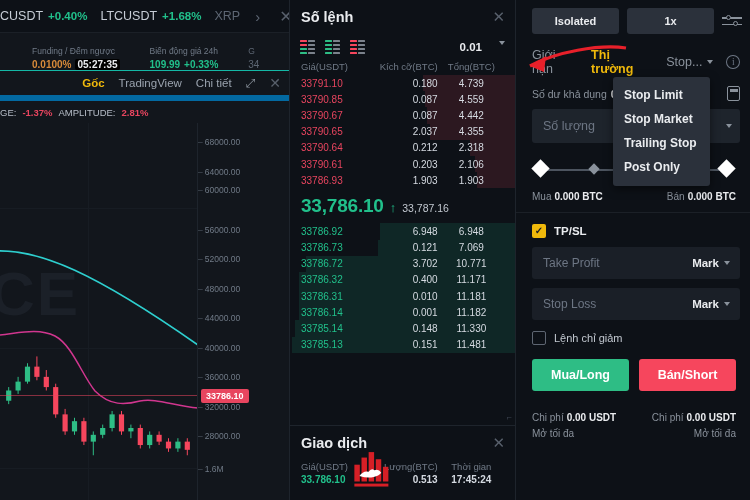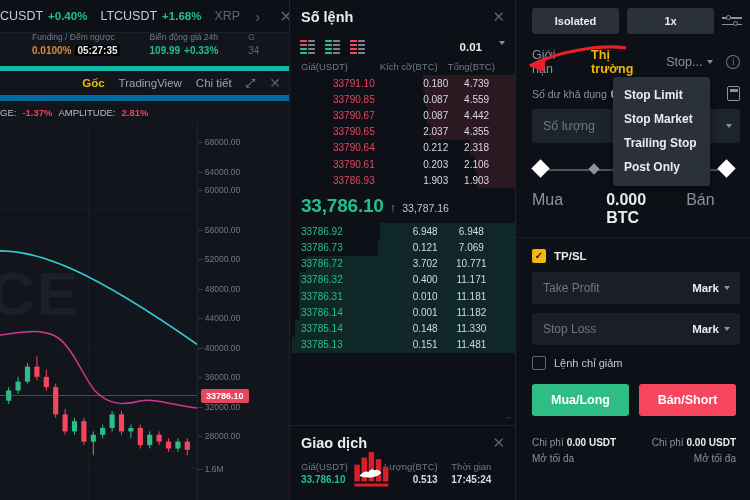--- a/index.html
+++ b/index.html
@@ -22,22 +22,22 @@
   }
   .pair-tab { display: flex; align-items: baseline; gap: 5px; font-size: 12.5px; }
   .pair-sym { color: #c7cdd6; font-size: 12.5px; }
   .pair-chg { font-size: 11.5px; font-weight: bold; }
   .up { color: #21c08b; }
   .pair-dim { color: #5d6673; }
   .tabs-arrow { color: #5d6673; font-size: 15px; margin-left: 2px; }
   .tabs-close { color: #58606c; font-size: 16px; margin-left: 6px; }
 
   .stats-bar {
-    height: 38px; display: flex; align-items: flex-start; gap: 30px;
-    padding: 0 4px 0 2px; background: #12161c; border-bottom: 5px solid #14b8a6;
+    height: 38px; display: flex; align-items: flex-end; gap: 30px;
+    padding: 0 4px 0 2px; background: #12161c; border-bottom: 1px solid #14b8a6;
     position: relative; overflow: hidden;
   }
   .stat { display: flex; flex-direction: column; gap: 3px; line-height: 1.1; }
   .stat-label { font-size: 8.5px; color: #707a87; white-space: nowrap; }
   .stat-val { font-size: 10px; white-space: nowrap; display: flex; align-items: center; gap: 4px; }
   .funding-rate { color: #d98b3a; font-weight: bold; }
   .countdown { color: #eaecef; font-weight: bold; background: #000; padding: 0 2px; border-radius: 2px; }
   .vol-green { color: #21c08b; font-weight: bold; }
   .clipped { color: #5d6673; }
   .stats-next { margin-left: auto; color: #5d6673; font-size: 15px; padding: 0 6px; }
@@ -103,21 +103,21 @@
   .c-price { width: 34%; text-align: left; }
   .c-size { width: 33%; text-align: right; }
   .c-total { width: 33%; text-align: center; }
 
   .ob-rows { position: relative; }
   .ob-row { position: relative; display: flex; padding: 0 10px 0 11px; height: 16.2px; align-items: center; font-size: 10px; }
   .ob-row .depth { position: absolute; right: 0; top: 0; bottom: 0; }
   .ask .depth { background: rgba(232,69,95,.14); }
   .bid .depth { background: rgba(33,192,139,.13); }
   .ob-row span { position: relative; z-index: 1; }
-  .ask .c-price { color: #e8455f; margin-left: 32px; }
+  .ask .c-price { color: #e8455f; }
   .bid .c-price { color: #21c08b; }
   .ob-row .c-size, .ob-row .c-total { color: #d5dae1; }
 
   .mid-price { display: flex; align-items: baseline; gap: 6px; padding: 7px 11px 6px; }
   .mp-main { font-size: 19px; font-weight: bold; color: #21c08b; letter-spacing: -.2px; }
   .mp-arrow { font-size: 13px; color: #21c08b; }
   .mp-sub { font-size: 10.5px; color: #c2c8d0; }
 
   .resize-grip { position: absolute; right: 3px; font-size: 9px; color: #3d4450; }
 
@@ -164,21 +164,21 @@
     display: flex; align-items: center; padding: 0 8px 0 11px;
   }
   .qty-ph { color: #6d7684; font-size: 12.5px; }
   .qty-unit { margin-left: auto; display: flex; align-items: center; gap: 5px; color: #8a929c; font-size: 11px; }
 
   .pct-slider { position: relative; margin: 18px 14px 0 18px; height: 18px; }
   .pct-track { position: absolute; left: 4px; right: 4px; top: 8px; height: 1.5px; background: #4c545f; }
   .pct-node { position: absolute; top: 4px; width: 8px; height: 8px; background: #8a929c; transform: rotate(45deg); }
   .pct-node.big { top: 1px; width: 13px; height: 13px; background: #fff; }
 
-  .side-row { display: flex; padding: 12px 14px 0 16px; font-size: 16px; gap: 40px; }
+  .side-row { display: flex; padding: 12px 14px 0 16px; font-size: 10px; }
   .side-lbl { color: #8a929c; }
   .side-val { color: #eaecef; font-weight: bold; margin-left: 3px; }
   .side-right { margin-left: auto; }
 
   .divider { height: 1px; background: #1b2027; margin: 10px 0 0; }
 
   .tpsl-row { display: flex; align-items: center; gap: 8px; padding: 11px 10px 0 16px; }
   .cb-on { width: 14px; height: 14px; background: #f0b90b; border-radius: 2px; color: #1a1d23; font-size: 10px; text-align: center; line-height: 14px; font-weight: bold; }
   .cb-off { width: 14px; height: 14px; border: 1.3px solid #5e6672; border-radius: 2px; }
   .tpsl-lbl { font-size: 11.5px; color: #eaecef; font-weight: bold; }

